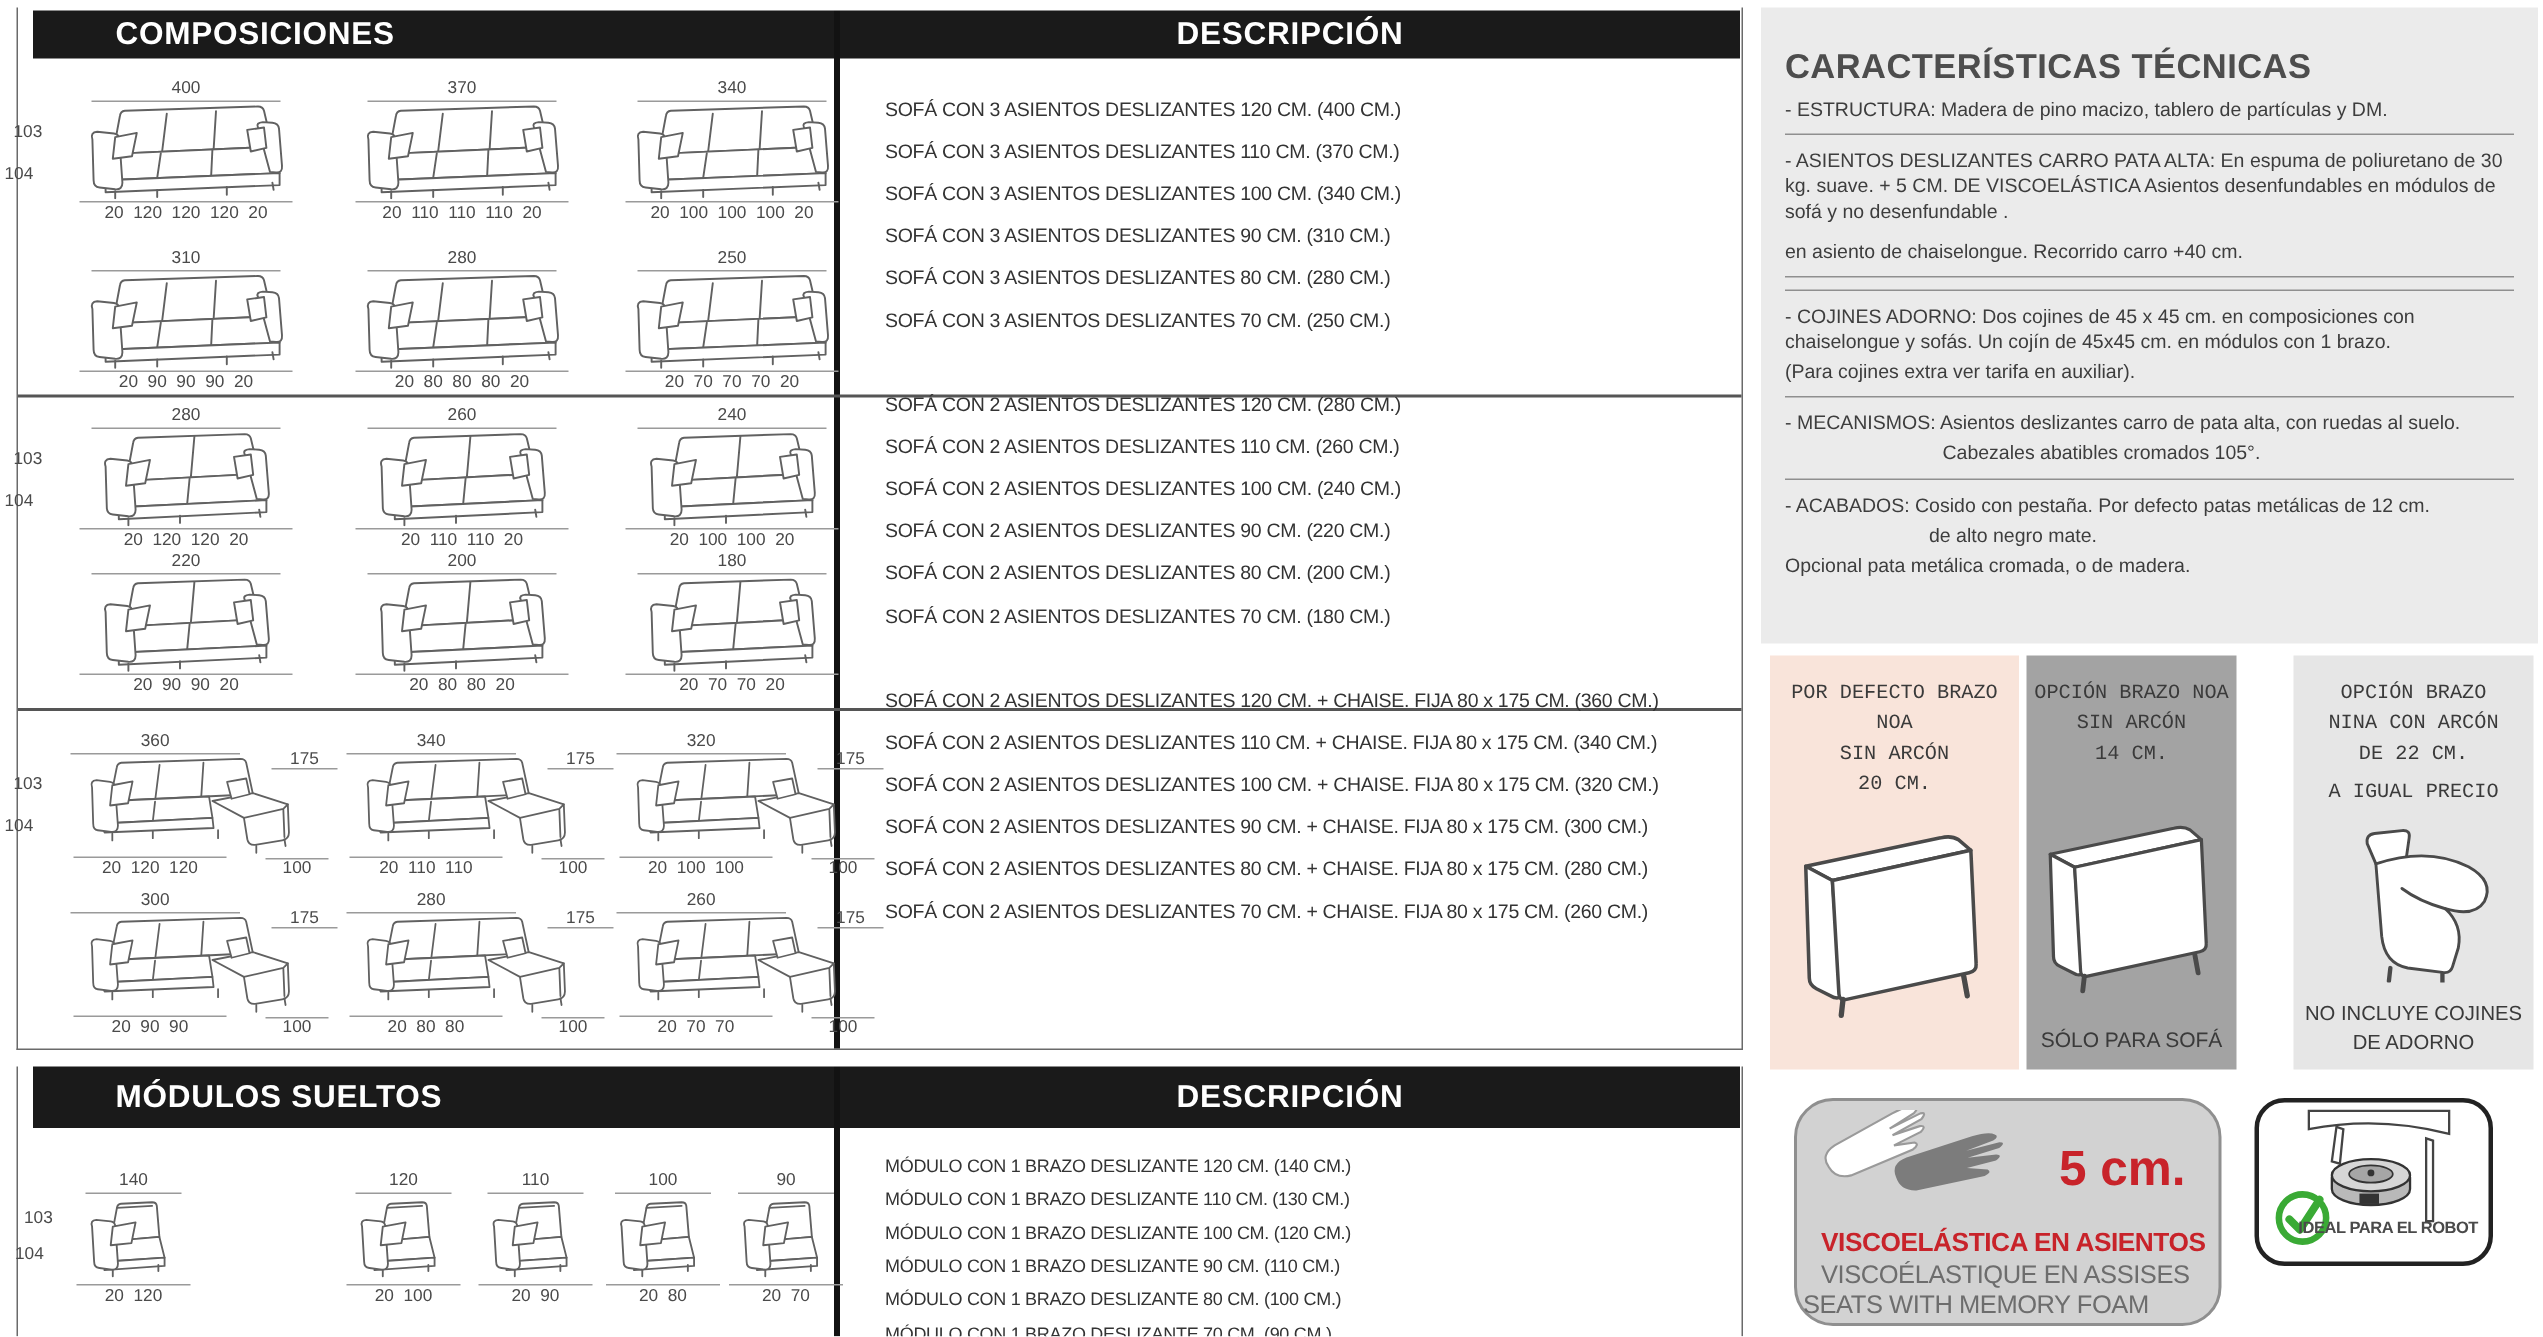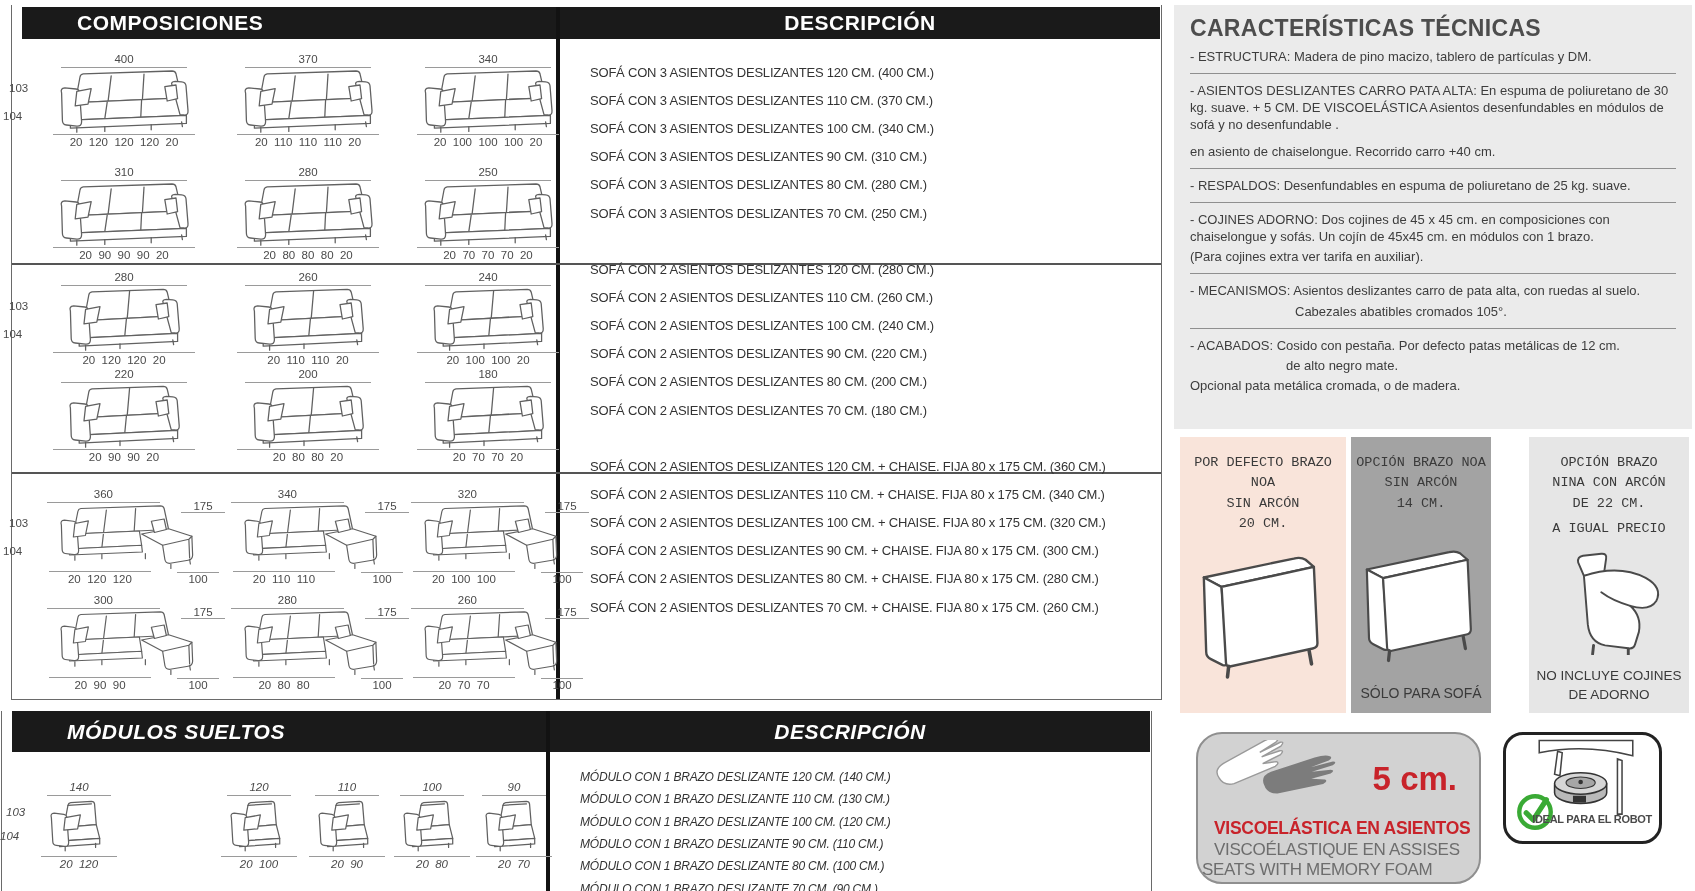--- a/index.html
+++ b/index.html
@@ -2,21 +2,21 @@
 <html><head>
 <meta charset="utf-8">
 <style>
   html,body{margin:0;padding:0;background:#fff;}
   .page{position:relative;width:1695px;height:891px;background:#fff;overflow:hidden;
         font-family:"Liberation Sans",sans-serif;color:#383838;}
 
   
   .tbl{position:absolute;border-left:1px solid #6a6a6a;border-right:1px solid #6a6a6a;}
   .tbl-top{left:11px;top:5px;width:1149px;height:694px;border-bottom:1px solid #6a6a6a;}
-  .tbl-bottom{left:1px;top:711px;width:1149px;height:180px;font-style:italic;}
+  .tbl-bottom{left:11px;top:711px;width:1149px;height:180px;}
   .bar{position:absolute;background:#1a1a1a;color:#fff;font-weight:bold;
        font-size:21px;letter-spacing:.5px;display:flex;align-items:center;}
   .bar-left{left:10px;top:2px;width:534px;height:32px;padding-left:55px;box-sizing:border-box;}
   .bar-right{left:548px;top:2px;width:600px;height:32px;justify-content:center;}
   .tbl-bottom .bar-left,.tbl-bottom .bar-right{top:0;height:41px;}
   .vdiv{position:absolute;left:544px;top:2px;width:4px;background:#121212;}
   .tbl-top .vdiv{height:692px;}
   .tbl-bottom .vdiv{top:0;height:180px;}
   .hdiv{position:absolute;left:0;width:100%;height:2px;background:#555;}
 
@@ -38,21 +38,21 @@
           font-size:11.5px;color:#4a4a4a;border-top:1px solid #9a9a9a;}
 
   
   .desc-block{position:absolute;left:578px;width:565px;}
   .desc-line{height:28.2px;display:flex;align-items:center;font-size:13px;
              letter-spacing:-.2px;color:#333;}
   .tbl-bottom .desc-line{height:22.3px;font-size:12px;}
 
   
   .tech{position:absolute;left:1174px;top:5px;width:518px;height:424px;background:#ebebeb;
-        box-sizing:border-box;padding:10px 16px 0 16px;overflow:hidden;}
+        box-sizing:border-box;padding:26px 16px 0 16px;overflow:hidden;}
   .tech h1{margin:0 0 6px 0;font-size:23px;color:#4d4d4d;letter-spacing:.3px;}
   .tp{font-size:13px;line-height:1.32;color:#3d3d3d;margin:3px 0;}
   .tp.gap{margin-top:9px;}
   .tp.ind1{margin-left:105px;}
   .tp.ind2{margin-left:96px;}
   .tech hr{border:none;border-top:1px solid #8f8f8f;margin:8px 0;}
 
   
   .card{position:absolute;top:437px;height:276px;box-sizing:border-box;}
   .card1{left:1180px;width:166px;background:#f9e4da;}
@@ -323,21 +323,20 @@
     </div>
   </div>
 
   <div class="tech">
     <h1>CARACTERÍSTICAS TÉCNICAS</h1>
     <div class="tp">- ESTRUCTURA:  Madera de pino macizo, tablero de partículas y DM.</div>
     <hr>
     <div class="tp">- ASIENTOS DESLIZANTES CARRO PATA ALTA:  En espuma de poliuretano de 30 kg. suave. + 5 CM. DE VISCOELÁSTICA  Asientos desenfundables en módulos de sofá y no desenfundable .</div>
     <div class="tp gap">en asiento de chaiselongue. Recorrido carro +40 cm.</div>
     <hr>
-    <div class="tp">- RESPALDOS:  Desenfundables en espuma de poliuretano de 25 kg. suave.</div>
     <hr>
     <div class="tp">- COJINES ADORNO: Dos cojines de 45 x 45 cm. en composiciones con chaiselongue y sofás. Un cojín de 45x45 cm. en módulos con 1 brazo.</div>
     <div class="tp">(Para cojines extra ver tarifa en auxiliar).</div>
     <hr>
     <div class="tp">- MECANISMOS:  Asientos deslizantes carro de pata alta, con ruedas al suelo.</div>
     <div class="tp ind1">Cabezales abatibles cromados 105°.</div>
     <hr>
     <div class="tp">- ACABADOS:  Cosido con pestaña. Por defecto patas metálicas de 12 cm.</div>
     <div class="tp ind2">de alto negro mate.</div>
     <div class="tp">Opcional pata metálica cromada, o de madera.</div>

